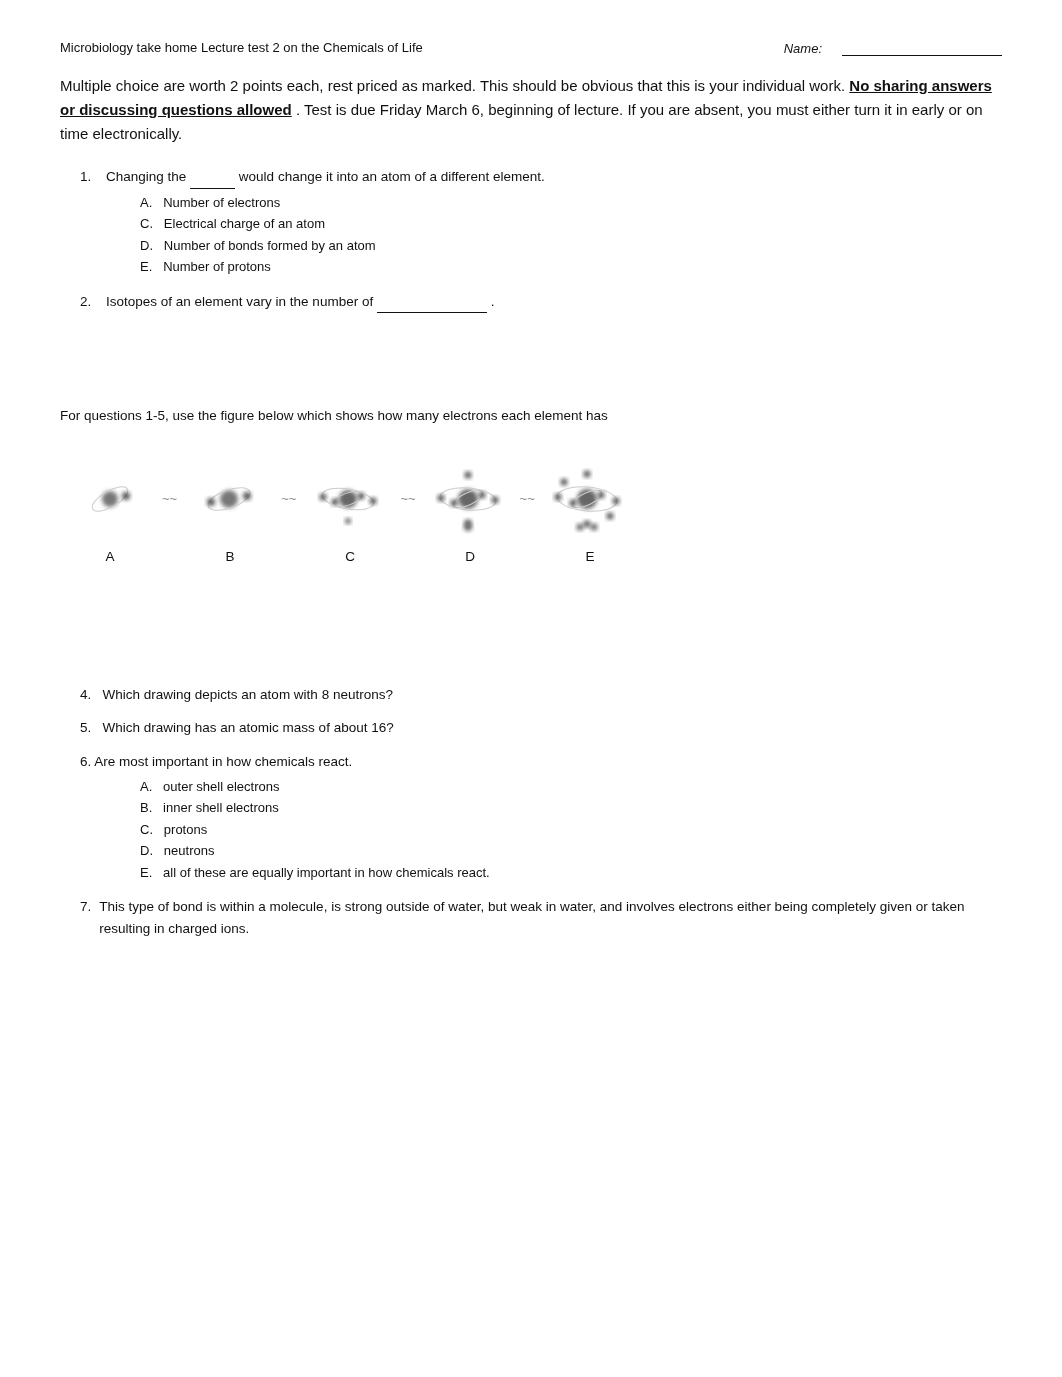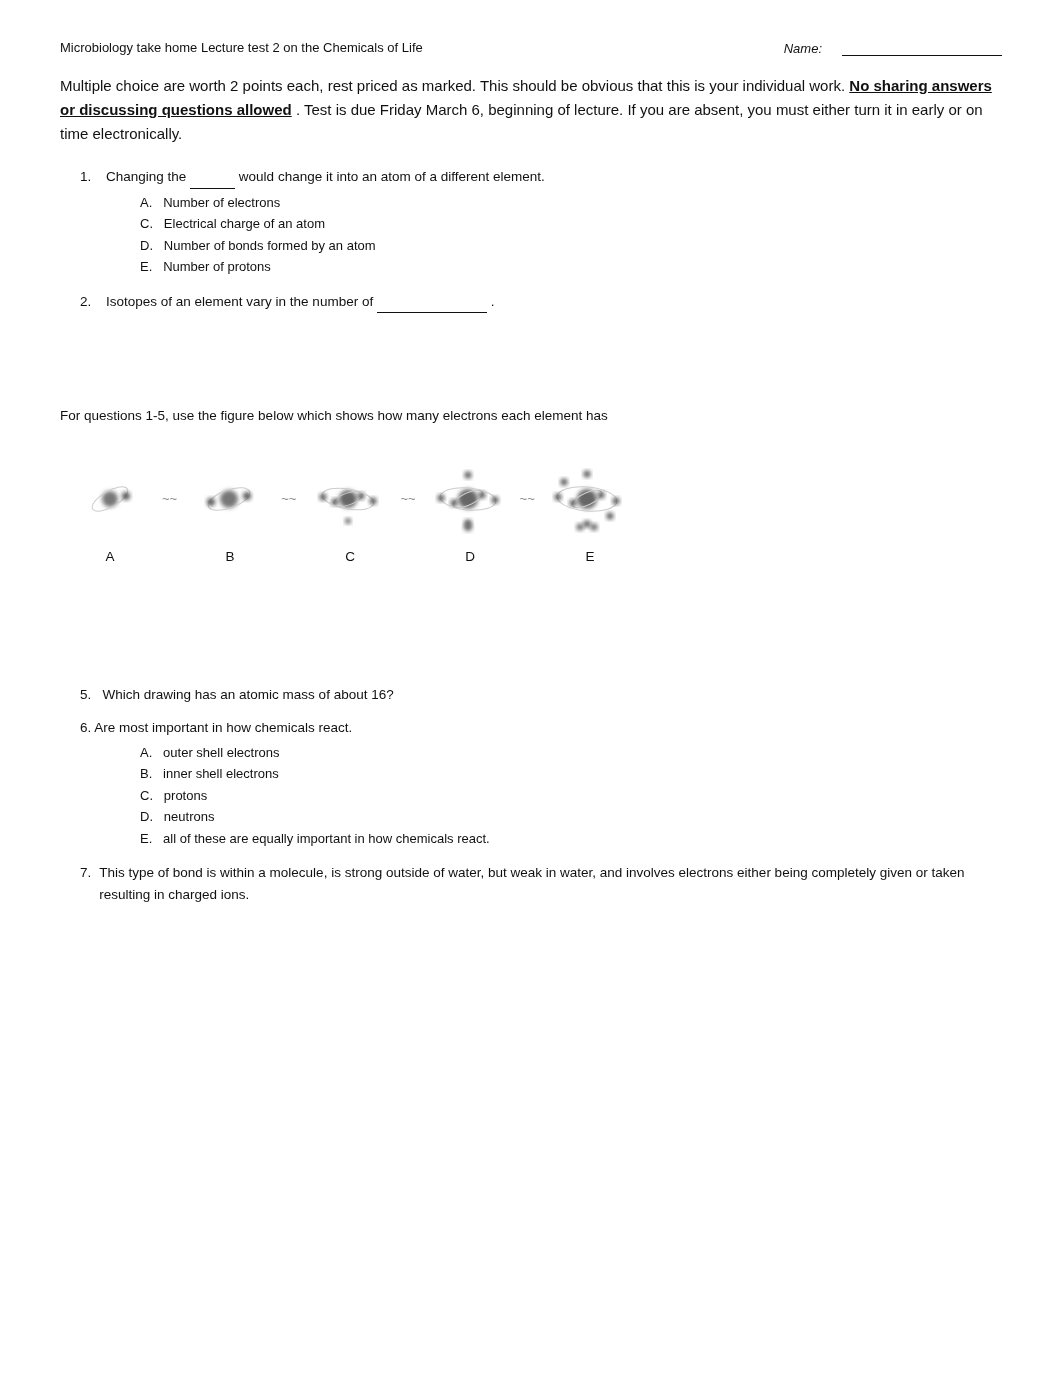--- a/index.html
+++ b/index.html
@@ -307,20 +307,24 @@
     <div class="atom-label">E</div>
   </div>
 </div>
 
 <div class="large-spacer"></div>
 <div class="spacer"></div>
 
 <div class="questions-section">
 
 
+  <div class="q-no-indent">
+    <span>4.&nbsp;&nbsp;</span>
+    <span>Which drawing depicts an atom with 8 neutrons?</span>
+  </div>
 
   <div class="q-no-indent">
     <span>5.&nbsp;&nbsp;</span>
     <span>Which drawing has an atomic mass of about 16?</span>
   </div>
 
   <div class="question">
     <div>
       <span>6. </span>
       <span>Are most important in how chemicals react.</span>

